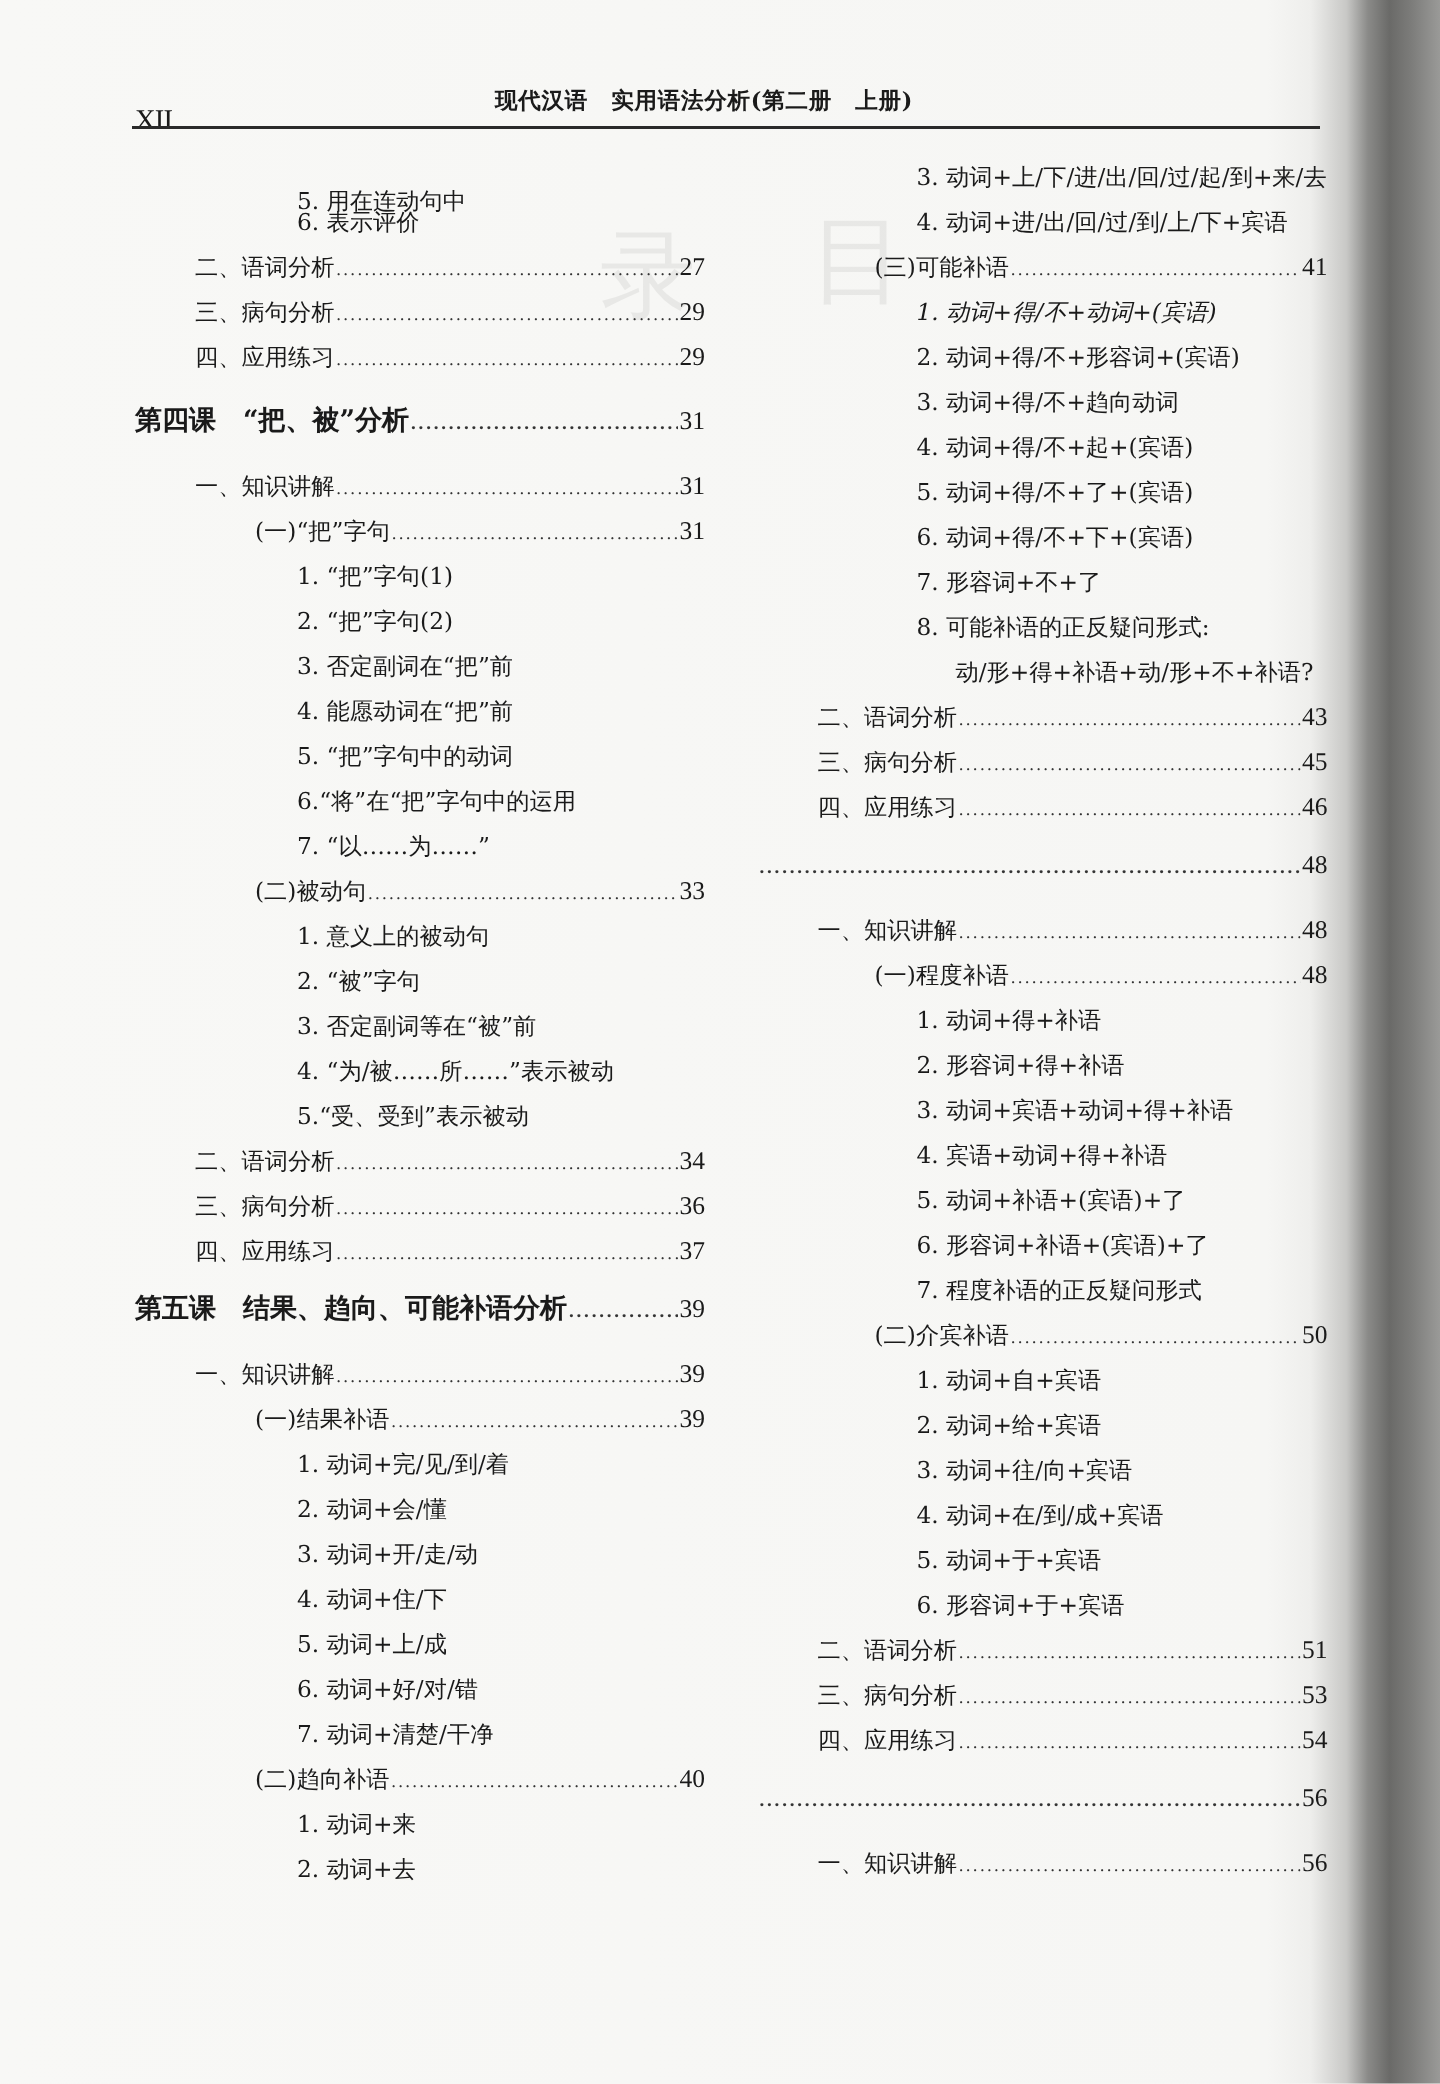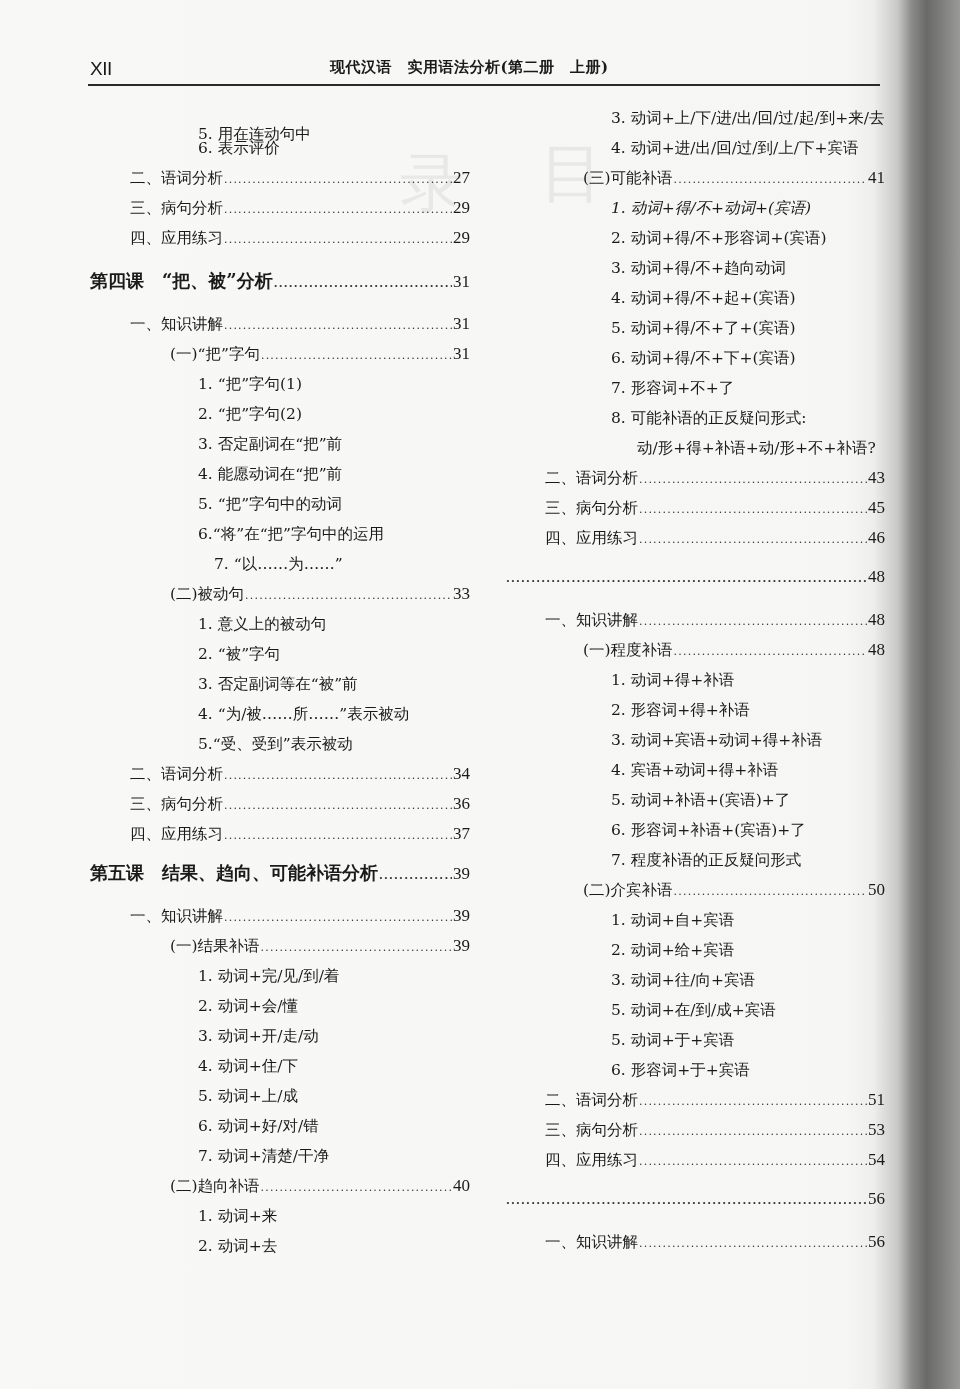--- a/index.html
+++ b/index.html
@@ -14,21 +14,21 @@
     background: linear-gradient(90deg, #f8f8f6 0%, #f6f6f4 88%, #eeeeec 91%, #c8c8c6 93.5%, #8a8a88 95%, #6a6a68 96.5%, #7c7c7a 98%, #9a9a98 100%);
   }
   .ghost {
     position: absolute; color: rgba(0,0,0,0.06); font-size: 64px;
     font-family: "DejaVu Serif", serif; pointer-events: none;
   }
   .header {
     position: absolute; left: 90px; top: 56px; width: 780px; height: 26px;
   }
   .folio {
-    position: absolute; left: 0; top: 2px; font-family: Liberation Sans, sans-serif;
+    position: absolute; left: 0; top: 14px; font-family: Liberation Serif, serif;
     font-size: 19px; letter-spacing: -0.5px;
   }
   .running-title {
     position: absolute; left: 240px; top: 2px; font-size: 15px; font-weight: bold;
     letter-spacing: 0.5px; white-space: pre;
   }
   .rule {
     position: absolute; left: 88px; top: 84px; width: 792px; height: 2px; background: #2a2a2a;
   }
   .col { position: absolute; top: 105px; }
@@ -119,21 +119,21 @@
         <span class="pg"></span>
       </div>
       <div class="row noleader" style="top: 386px; left: 108px; right: 0px; width: auto;">
         <span class="txt">5. “把”字句中的动词</span>
         <span class="pg"></span>
       </div>
       <div class="row noleader" style="top: 416px; left: 108px; right: 0px; width: auto;">
         <span class="txt">6.“将”在“把”字句中的运用</span>
         <span class="pg"></span>
       </div>
-      <div class="row noleader" style="top: 446px; left: 108px; right: 0px; width: auto; margin-left: 16px;">
+      <div class="row noleader" style="top: 446px; left: 108px; right: 0px; width: auto;">
         <span class="txt">7. “以……为……”</span>
         <span class="pg"></span>
       </div>
       <div class="row" style="top: 476px; left: 80px; right: 0px; width: auto;">
         <span class="txt">(二)被动句</span>
         <span class="leader"></span>
         <span class="pg">33</span>
       </div>
       <div class="row noleader" style="top: 506px; left: 108px; right: 0px; width: auto;">
         <span class="txt">1. 意义上的被动句</span>
@@ -345,21 +345,21 @@
       </div>
       <div class="row noleader" style="top: 832px; left: 106px; right: 0px; width: auto;">
         <span class="txt">2. 动词+给+宾语</span>
         <span class="pg"></span>
       </div>
       <div class="row noleader" style="top: 862px; left: 106px; right: 0px; width: auto;">
         <span class="txt">3. 动词+往/向+宾语</span>
         <span class="pg"></span>
       </div>
       <div class="row noleader" style="top: 892px; left: 106px; right: 0px; width: auto;">
-        <span class="txt">5. 动词+在/到/成+宾语</span>
+        <span class="txt">4. 动词+在/到/成+宾语</span>
         <span class="pg"></span>
       </div>
       <div class="row noleader" style="top: 922px; left: 106px; right: 0px; width: auto;">
         <span class="txt">5. 动词+于+宾语</span>
         <span class="pg"></span>
       </div>
       <div class="row noleader" style="top: 952px; left: 106px; right: 0px; width: auto;">
         <span class="txt">6. 形容词+于+宾语</span>
         <span class="pg"></span>
       </div>

